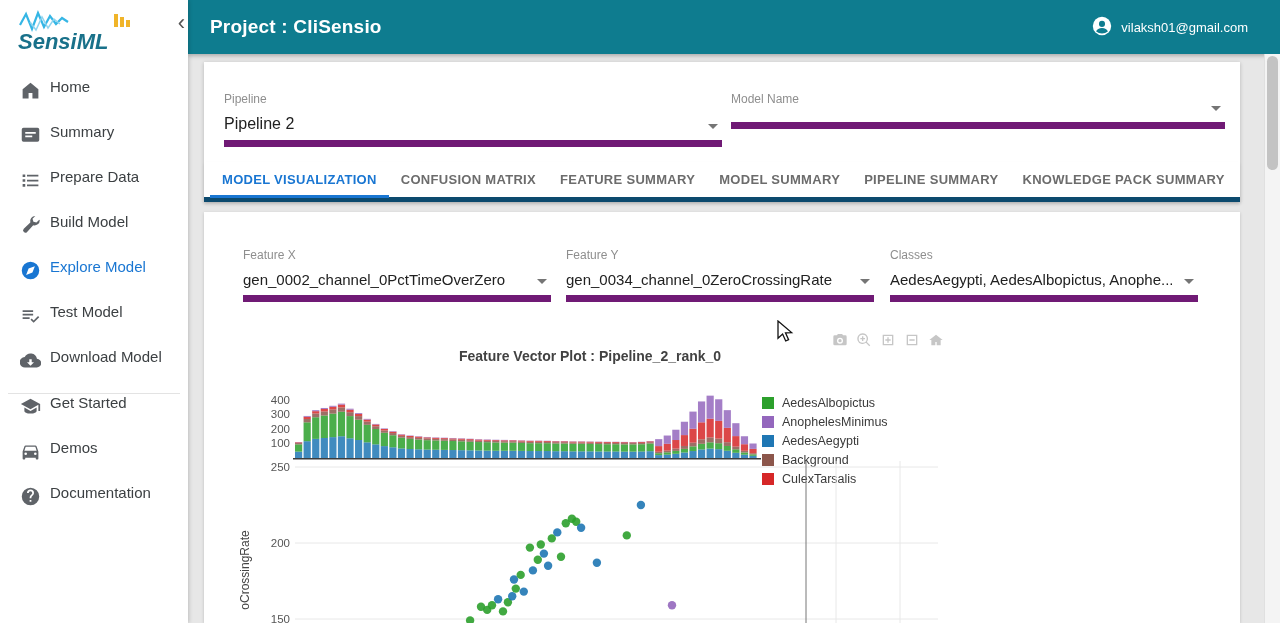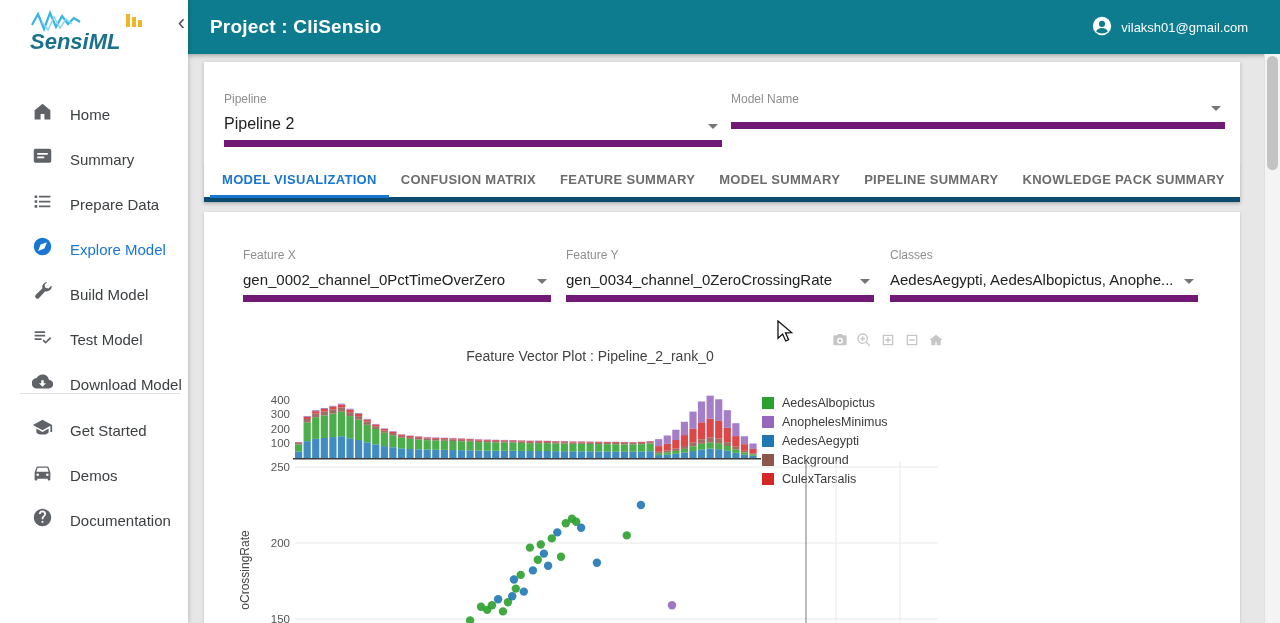--- a/index.html
+++ b/index.html
@@ -1,24 +1,24 @@
 <!DOCTYPE html>
 <html style="--header-bg: #0e7c8f; --accent: #1976d2;"><head>
 <meta charset="utf-8">
 <style>
   * { margin:0; padding:0; box-sizing:border-box; }
   html,body { width:1280px; height:623px; overflow:hidden; }
   body { font-family:"Liberation Sans","DejaVu Sans",sans-serif; background:#e7e7e7; position:relative; }
 
   
-  .sidebar { position:absolute; left:0; top:0; width:188px; height:623px; background:#fff; z-index:6; box-shadow:1px 0 4px rgba(0,0,0,.18);padding-left:12px; }
+  .sidebar { position:absolute; left:0; top:0; width:188px; height:623px; background:#fff; z-index:6; box-shadow:1px 0 4px rgba(0,0,0,.18); }
   .logo { padding:8px 10px 0 10px; }
   .collapse-btn { position:absolute; top:12px; right:3px; color:#555; font-size:22px; line-height:22px; cursor:pointer; }
   .nav { margin-top:18px; }
-  .nav-item { display:flex; align-items:flex-end; gap:16px; height:45px; padding:0 0 0 18px; color:#3c4043; font-size:15px; cursor:pointer; }
+  .nav-item { display:flex; align-items:flex-start; gap:8px; height:45px; padding:0 0 0 18px; color:#3c4043; font-size:15px; cursor:pointer; }
   .nav-item .icon { width:24px; height:24px; display:flex; align-items:center; justify-content:center; }
   .nav-item .icon svg { width:21px; height:21px; fill:#5f6368; }
   .nav-item.active { color:var(--accent,#1976d2); }
   .nav-item.active .icon svg { fill:var(--accent,#1976d2); }
   .nav-divider { border-top:1px solid #e3e3e3; margin:0 8px; }
 
   
   .header { position:absolute; left:188px; top:0; right:0; height:54px; background:var(--header-bg,#0e7c8f); display:flex; align-items:center; padding:0 22px; color:#fff; z-index:4; box-shadow:0 2px 4px rgba(0,0,0,.25); }
   .header-title { font-size:19px; font-weight:bold; letter-spacing:.2px; }
   .header-user { margin-left:auto; display:flex; align-items:center; gap:8px; font-size:13px; padding-right:10px; cursor:pointer; }
@@ -33,21 +33,21 @@
   .feature .select-value { font-size:15px; }
   .select-arrow { position:absolute; right:4px; bottom:11px; width:0; height:0; border-left:5px solid transparent; border-right:5px solid transparent; border-top:5px solid #757575; }
 
   .tabs { position:absolute; left:0; right:0; top:100px; height:40px; display:flex; align-items:stretch; padding-left:6px; border-bottom:5px solid #0c4a6e; box-shadow:0 2px 3px rgba(0,0,0,.08); }
   .tab { display:flex; align-items:center; padding:0 12px; font-size:13px; font-weight:bold; letter-spacing:.3px; color:#6c6c6c; position:relative; cursor:pointer; white-space:nowrap; }
   .tab.active { color:var(--accent,#1976d2); }
   .tab.active::after { content:""; position:absolute; left:0; right:0; bottom:-1px; height:3px; background:var(--accent,#1976d2); }
 
   
   .panel { position:absolute; left:204px; top:212px; width:1036px; height:411px; background:#fff; box-shadow:0 1px 3px rgba(0,0,0,.18); z-index:2; }
-  .plot-title { position:absolute; left:36px; top:136px; width:700px; text-align:center; font-size:14px; font-weight:normal; color:#424242; }
+  .plot-title { position:absolute; left:36px; top:136px; width:700px; text-align:center; font-size:14px; font-weight:bold; color:#424242; }
   .modebar { position:absolute; left:628px; top:120px; display:flex; gap:8px; }
   .modebar .mb-btn { width:16px; height:16px; cursor:pointer; }
   .modebar svg { width:16px; height:16px; fill:#c6c6c6; }
   .legend { position:absolute; left:558px; top:184px; }
   .legend-entry { display:flex; align-items:center; margin-bottom:5px; cursor:pointer; }
   .legend-swatch { width:12px; height:12px; margin-right:8px; }
   .legend-label { font-size:12.5px; color:#3a3a3a; }
   .chart { position:absolute; left:36px; top:173px; width:700px; height:238px; }
 
   
@@ -89,36 +89,36 @@
         <span>Summary</span>
       </div>
       <div class="nav-item">
         <span class="icon">
           <svg viewBox="0 0 24 24">
             <path d="M3 5h3v3H3zM8 5.5h13v2H8zM3 10.5h3v3H3zM8 11h13v2H8zM3 16h3v3H3zM8 16.5h13v2H8z"></path>
           </svg>
         </span>
         <span>Prepare Data</span>
       </div>
+      <div class="nav-item">
+        <span class="icon">
+          <svg viewBox="0 0 24 24">
+            <path d="M22.6 5.9a6 6 0 0 1-7.5 5.8l-7 7.6a2.6 2.6 0 1 1-3.8-3.6l7.5-7.1A6 6 0 0 1 17.5 1l-3.2 3.2 1 3.5 3.5 1L22 5.5z"></path>
+          </svg>
+        </span>
+        <span>Build Model</span>
+      </div>
       <div class="nav-item active">
         <span class="icon">
           <svg viewBox="0 0 24 24">
             <path d="M12 2a10 10 0 1 0 0 20 10 10 0 0 0 0-20zm5 5-2.8 7.2L7 17l2.8-7.2z"></path>
             <circle cx="12" cy="12" r="1.1" fill="#fff"></circle>
           </svg>
         </span>
         <span>Explore Model</span>
-      </div>
-      <div class="nav-item">
-        <span class="icon">
-          <svg viewBox="0 0 24 24">
-            <path d="M22.6 5.9a6 6 0 0 1-7.5 5.8l-7 7.6a2.6 2.6 0 1 1-3.8-3.6l7.5-7.1A6 6 0 0 1 17.5 1l-3.2 3.2 1 3.5 3.5 1L22 5.5z"></path>
-          </svg>
-        </span>
-        <span>Build Model</span>
       </div>
       <div class="nav-item">
         <span class="icon">
           <svg viewBox="0 0 24 24">
             <path d="M3 6h12v2H3zM3 10h12v2H3zM3 14h8v2H3zM20.6 12.6l1.4 1.4-6.4 6.4-3.6-3.6 1.4-1.4 2.2 2.2z"></path>
           </svg>
         </span>
         <span>Test Model</span>
       </div>
       <div class="nav-item">

